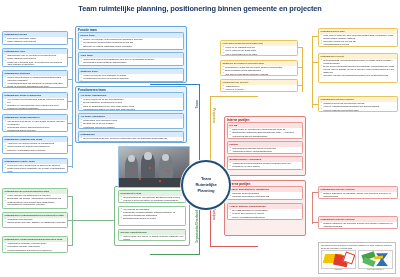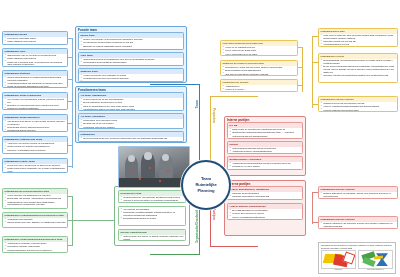--- a/index.html
+++ b/index.html
@@ -132,20 +132,21 @@
   .lg2 .a{position:absolute;left:3px;top:2px;width:13px;height:6px;background:#46a046;transform:rotate(-18deg);}
   .lg2 .b{position:absolute;left:4px;top:8px;width:12px;height:6px;background:#5bb85b;transform:rotate(22deg);}
   .lg2 .c{position:absolute;left:17px;top:2px;width:12px;height:13px;background:#2f6fb5;clip-path:polygon(0 0,100% 0,60% 50%,100% 100%,0 100%,40% 50%);}
   .lg2 .d{position:absolute;left:15px;top:5px;width:9px;height:3px;background:#f2c500;transform:rotate(-8deg);}
 </style>
 </head>
 <body>
 
 <div id="stage">
 
+  <div class="title">Team ruimtelijke planning, positionering binnen gemeente en projecten</div>
 
   <div class="line" style="left:199px;top:84px;width:1.1px;height:78px;background:#2f7fc1;"></div>
   <div class="line" style="left:150px;top:84px;width:50px;height:1.1px;background:#2f7fc1;"></div>
 
   <div class="line" style="left:210px;top:96px;width:1.1px;height:66px;background:#e0b843;"></div>
   <div class="line" style="left:210px;top:96px;width:48px;height:1.1px;background:#e0b843;"></div>
 
   <div class="line" style="left:199px;top:205px;width:1.1px;height:50px;background:#4f9d5a;"></div>
   <div class="line" style="left:150px;top:254px;width:50px;height:1.1px;background:#4f9d5a;"></div>
 

